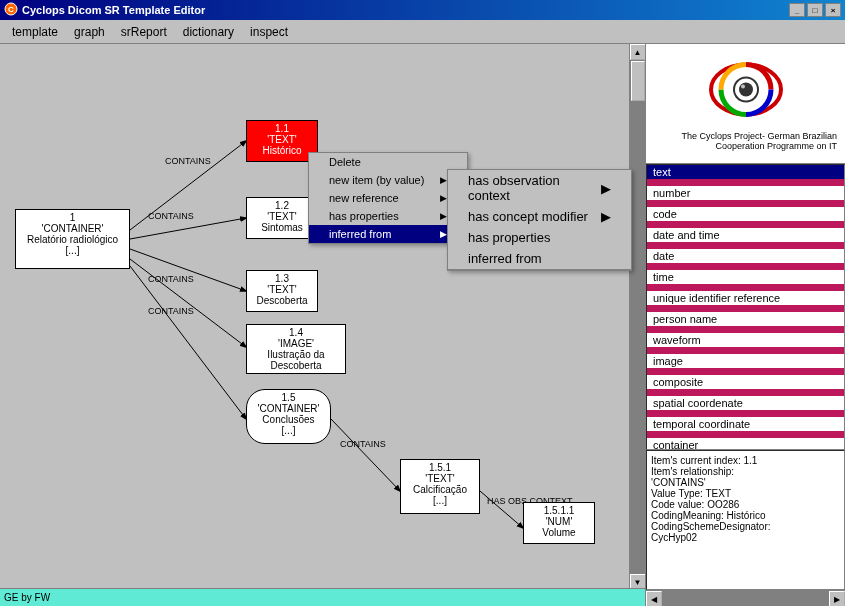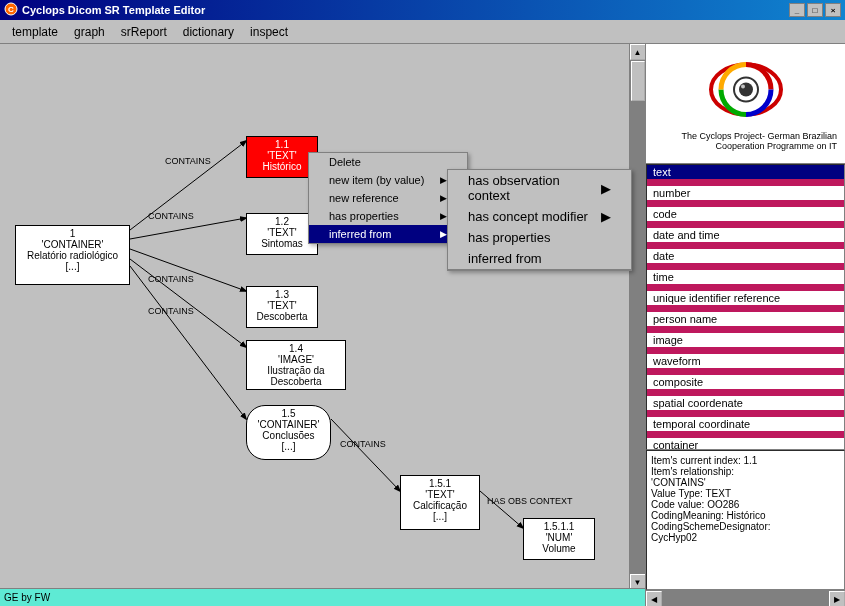--- a/index.html
+++ b/index.html
@@ -70,21 +70,20 @@
 
     
     .node-box {
       position: absolute;
       background: white;
       border: 1px solid black;
       text-align: center;
       font-size: 10px;
       padding: 2px 4px;
       cursor: pointer;
-      margin-top: 16px;
     }
     .node-box.highlighted {
       background: #ff0000;
       color: white;
     }
 
     
     .right-panel {
       width: 200px;
       background: #c0c0c0;
@@ -401,22 +400,22 @@
 
     <div class="type-list">
       <div class="type-item selected">text</div>
       <div class="type-item">number</div>
       <div class="type-item">code</div>
       <div class="type-item">date and time</div>
       <div class="type-item">date</div>
       <div class="type-item">time</div>
       <div class="type-item">unique identifier reference</div>
       <div class="type-item">person name</div>
+      <div class="type-item">waveform</div>
       <div class="type-item">image</div>
-      <div class="type-item">waveform</div>
       <div class="type-item">composite</div>
       <div class="type-item">spatial coordenate</div>
       <div class="type-item">temporal coordinate</div>
       <div class="type-item">container</div>
     </div>
 
     <div class="info-panel">
       <div>Item's current index: 1.1</div>
       <div>Item's relationship:</div>
       <div>'CONTAINS'</div>

